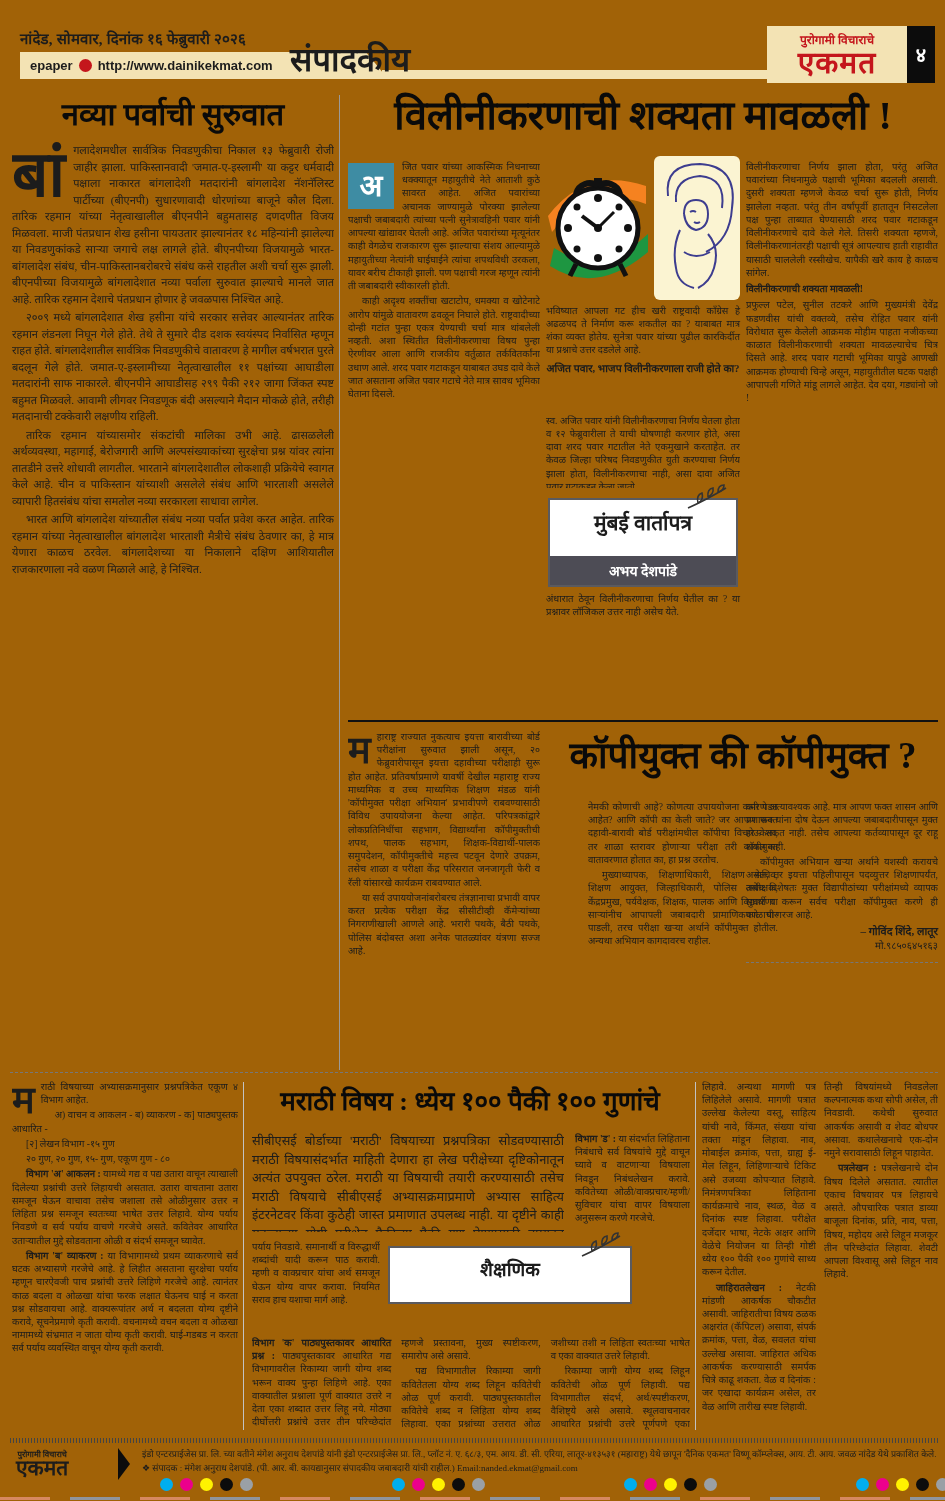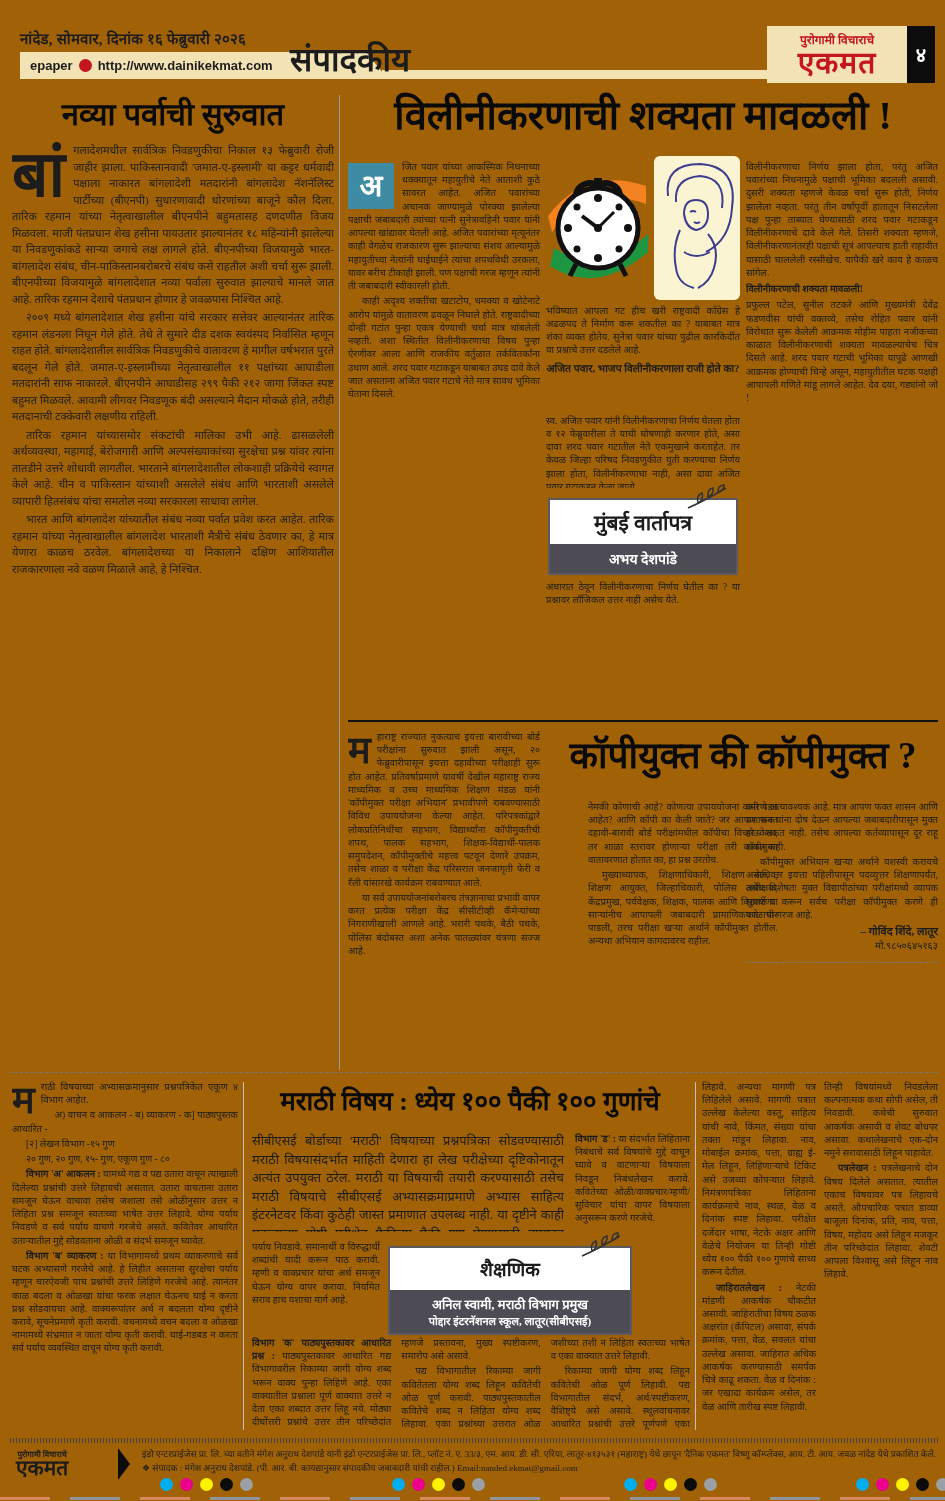--- a/index.html
+++ b/index.html
@@ -28,21 +28,21 @@
   .small { font-size:9.6px; line-height:1.38; }
   .dropcap-plain { float:left; font-size:64px; line-height:.9; font-weight:bold; padding:4px 8px 0 0; }
   .dropcap-sm { float:left; font-size:38px; line-height:.95; font-weight:bold; padding:2px 6px 0 0; }
   .dropcap-box { float:left; width:46px; height:46px; background:#3e8ca3; color:#fff;
     font-size:30px; font-weight:bold; display:flex; align-items:center; justify-content:center; margin:3px 8px 2px 0; }
   .vrule { width:1px; background:#9a9a9a; }
   .hrule-black { background:#111; }
   .dashedrule { border-top:1px dashed #777; }
   .subhead { font-weight:bold; text-align:center; font-size:10.5px; margin:4px 0 3px; }
   .bylinebox { border:2px solid #5a5a5f; background:#fff; position:relative; }
-  .bylinebox .bb-title { font-size:21px; font-weight:bold; text-align:center; padding:8px 4px 8px; }
+  .bylinebox .bb-title { font-size:21px; font-weight:bold; text-align:center; padding:8px 4px 20px; }
   .bylinebox .bb-band { background:#4d4c55; color:#fff; text-align:center; font-weight:bold; font-size:14px; padding:5px 0; }
   .bylinebox .bb-band .sub { font-size:11px; font-weight:bold; display:block; }
   .leaf { position:absolute; top:-16px; right:8px; }
   .caption { font-size:9.6px; line-height:1.35; text-align:justify; }
   .signature { text-align:right; font-weight:bold; font-size:11px; }
   .phone { text-align:right; font-size:10px; }
   .intro { font-size:12.8px; line-height:1.45; text-align:justify; }
   .footer-imprint { font-size:9px; line-height:1.5; }
   .footer-logo .tag { font-size:8px; font-weight:bold; }
   .footer-logo .name { font-size:21px; font-weight:900; line-height:.9; }
@@ -192,24 +192,20 @@
   <div class="abs bylinebox" style="left:388px; top:1246px; width:244px;">
     <svg class="leaf" width="42" height="26" viewBox="0 0 42 26">
       <g fill="none" stroke="#333" stroke-width="1.6">
         <path d="M2 24 Q20 16 40 4"></path>
         <path d="M12 19 q-2 -8 4 -10 q2 7 -4 10"></path>
         <path d="M22 13 q-1 -8 5 -9 q1 6 -5 9"></path>
         <path d="M32 8 q0 -7 6 -7 q0 6 -6 7"></path>
       </g>
     </svg>
     <div class="bb-title" style="font-size:19px;">शैक्षणिक</div>
-    <div class="bb-band" style="font-size:13px;">
-      <span>अनिल स्वामी, मराठी विभाग प्रमुख</span>
-      <span class="sub">पोद्दार इंटरनॅशनल स्कूल, लातूर(सीबीएसई)</span>
-    </div>
   </div>
   <div class="abs body small" style="left:637px; top:1240px; width:53px; height:88px; overflow:hidden; font-size:9px;"></div>
 
   <div class="abs" style="left:252px; top:1336px; width:438px; height:96px; overflow:hidden; column-count:3; column-gap:10px;">
     <div class="body small">
         <p><b class="lead">विभाग 'क' पाठ्यपुस्तकावर आधारित प्रश्न : </b>पाठ्यपुस्तकावर आधारित गद्य विभागावरील रिकाम्या जागी योग्य शब्द भरून वाक्य पुन्हा लिहिणे आहे. एका वाक्यातील प्रश्नाला पूर्ण वाक्यात उत्तरे न देता एका शब्दात उत्तर लिहू नये. मोठ्या दीर्घोत्तरी प्रश्नांचे उत्तर तीन परिच्छेदांत म्हणजे प्रस्तावना, मुख्य स्पष्टीकरण, समारोप असे असावे.</p>
         <p>पद्य विभागातील रिकाम्या जागी कवितेतला योग्य शब्द लिहून कवितेची ओळ पूर्ण करावी. पाठ्यपुस्तकातील कवितेचे शब्द न लिहिता योग्य शब्द लिहावा. एका प्रश्नांच्या उत्तरात ओळ जशीच्या तशी न लिहिता स्वतःच्या भाषेत व एका वाक्यात उत्तरे लिहावी.</p>
         <p>रिकाम्या जागी योग्य शब्द लिहून कवितेची ओळ पूर्ण लिहावी. पद्य विभागातील संदर्भ, अर्थ/स्पष्टीकरण, वैशिष्ट्ये असे असावे. स्थूलवाचनावर आधारित प्रश्नांची उत्तरे पूर्णपणे एका वाक्यात असावीत. 'थोडक्यात उत्तरे लिहा' या प्रश्नांची उत्तरे लिहिलेली असावीत. उत्तर प्रस्तावना, मुख्य उत्तर, समारोप असे असावे.</p>
       </div>
   </div>
@@ -222,21 +218,21 @@
     <span><p>तिन्ही विषयांमध्ये निवडलेला कल्पनात्मक कथा सोपी असेल, ती निवडावी. कथेची सुरुवात आकर्षक असावी व शेवट बोधपर असावा. कथालेखनाचे एक-दोन नमुने सरावासाठी लिहून पाहावेत.</p><p><b class="lead">पत्रलेखन : </b>पत्रलेखनाचे दोन विषय दिलेले असतात. त्यातील एकाच विषयावर पत्र लिहायचे असते. औपचारिक पत्रात डाव्या बाजूला दिनांक, प्रति, नाव, पत्ता, विषय, महोदय असे लिहून मजकूर तीन परिच्छेदांत लिहावा. शेवटी आपला विश्वासू असे लिहून नाव लिहावे.</p></span>
   </div>
 
   <div class="abs dotline" style="left:10px; top:1438px; width:928px;"></div>
   <div class="abs footer-logo" style="left:16px; top:1448px; text-align:center;">
     <div class="tag">पुरोगामी विचाराचे</div>
     <div class="name">एकमत</div>
   </div>
   <div class="abs wedge" style="left:118px; top:1448px;"></div>
   <div class="abs footer-imprint" style="left:142px; top:1448px; width:796px;">
-    <div>इंडो एन्टरप्राईजेस प्रा. लि. च्या वतीने मंगेश अनुराध देशपांडे यांनी इंडो एन्टरप्राईजेस प्रा. लि., प्लॉट नं. ए. 33/३, एम. आय. डी. सी. एरिया, लातूर-४१३५३१ (महाराष्ट्र) येथे छापून 'दैनिक एकमत' विष्णू कॉम्प्लेक्स, आय. टी. आय. जवळ नांदेड येथे प्रकाशित केले.</div>
+    <div>इंडो एन्टरप्राईजेस प्रा. लि. च्या वतीने मंगेश अनुराध देशपांडे यांनी इंडो एन्टरप्राईजेस प्रा. लि., प्लॉट नं. ए. ६८/३, एम. आय. डी. सी. एरिया, लातूर-४१३५३१ (महाराष्ट्र) येथे छापून 'दैनिक एकमत' विष्णू कॉम्प्लेक्स, आय. टी. आय. जवळ नांदेड येथे प्रकाशित केले.</div>
     <div>❖ संपादक : मंगेश अनुराध देशपांडे. (पी. आर. बी. कायद्यानुसार संपादकीय जबाबदारी यांची राहील.)  Email:nanded.ekmat@gmail.com</div>
   </div>
   <div class="abs cmyk" style="left:160px; top:1478px;">
     <span style="background:#00aeef"></span>
       <span style="background:#ec008c"></span>
       <span style="background:#fff200"></span>
       <span style="background:#0c0c0c"></span>
       <span style="background:#9aa0a6"></span>
   </div>
   <div class="abs cmyk" style="left:392px; top:1478px;">

